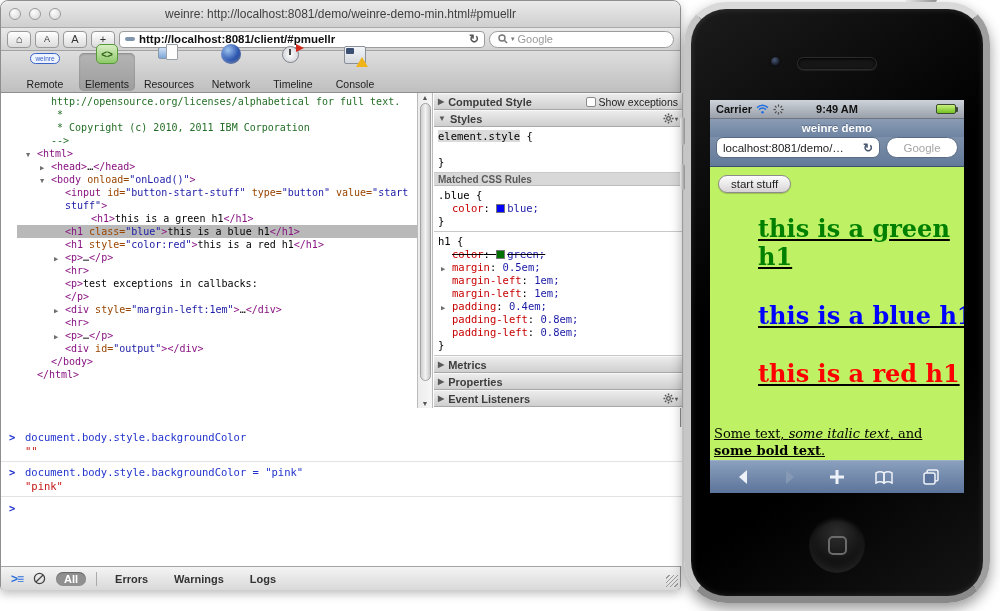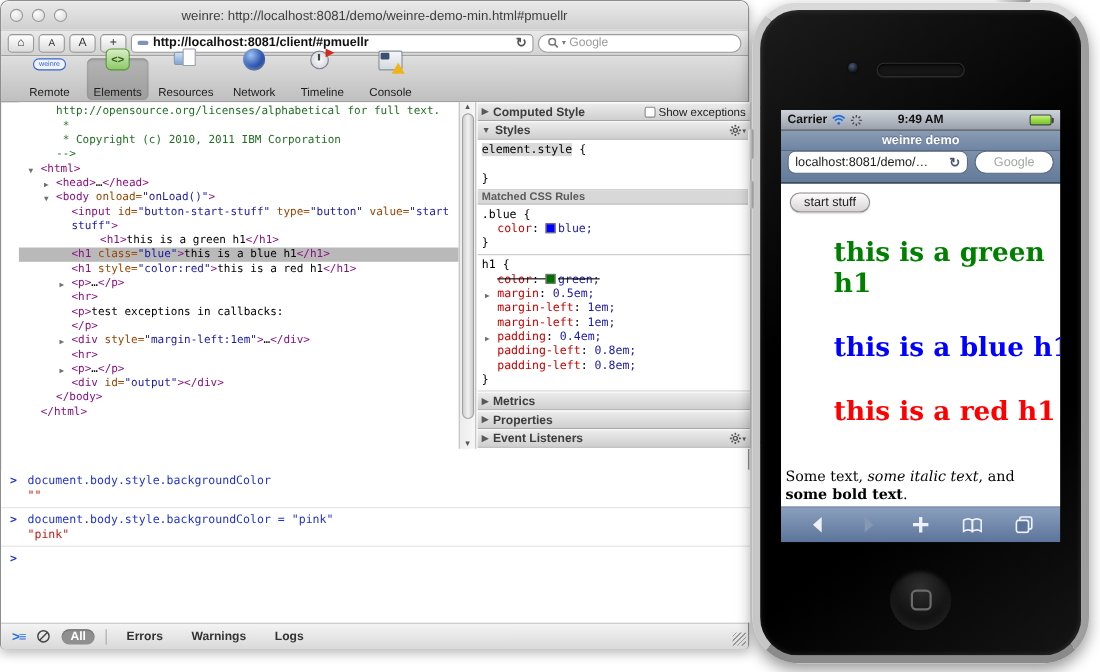--- a/index.html
+++ b/index.html
@@ -147,21 +147,21 @@
   #ph-urlrow { height:30px; background:linear-gradient(#7e90aa,#627a99);
     border-bottom:1px solid #3f506a; display:flex; align-items:flex-start; gap:6px; padding:0 6px; }
   #ph-url { flex:1; height:21px; background:#fff; border:1px solid #5a6c85;
     border-radius:7px; display:flex; align-items:center; font-size:11.5px; color:#222;
     padding:0 6px; }
   #ph-url .reload { margin-left:auto; color:#49586e; font-size:12px; font-weight:bold; }
   #ph-search { width:72px; height:21px; background:#fff; border:1px solid #5a6c85;
     border-radius:11px; display:flex; align-items:center; justify-content:center;
     font-size:11.5px; color:#a5a5a5; }
 
-  #ph-content { height:293px; background:#ffffff; overflow:hidden; }
+  #ph-content { height:293px; background:#bef264; overflow:hidden;text-decoration:underline; }
   #start-stuff-btn { margin:8px 0 0 8px; display:inline-block; padding:2px 12px;
     font-size:11.5px; color:#222; background:linear-gradient(#fdfdfd,#d8d4d6);
     border:1px solid #8f8a8c; border-radius:10px; box-shadow:0 1px 1px rgba(0,0,0,.2); }
   .demo-h1 { font-family:"DejaVu Serif", serif; font-weight:bold; font-size:24px;
     line-height:1.18; margin:30px 0 0 28px; padding-left:20px; white-space:pre-line; }
   #h1-green { margin-top:22px; }
   #demo-para { font-family:"DejaVu Serif", serif; font-size:13px; color:#000;
     margin:38px 4px 0 4px; line-height:1.3; }
   #demo-para .it { font-style:italic; } #demo-para .bd { font-weight:bold; }
 

